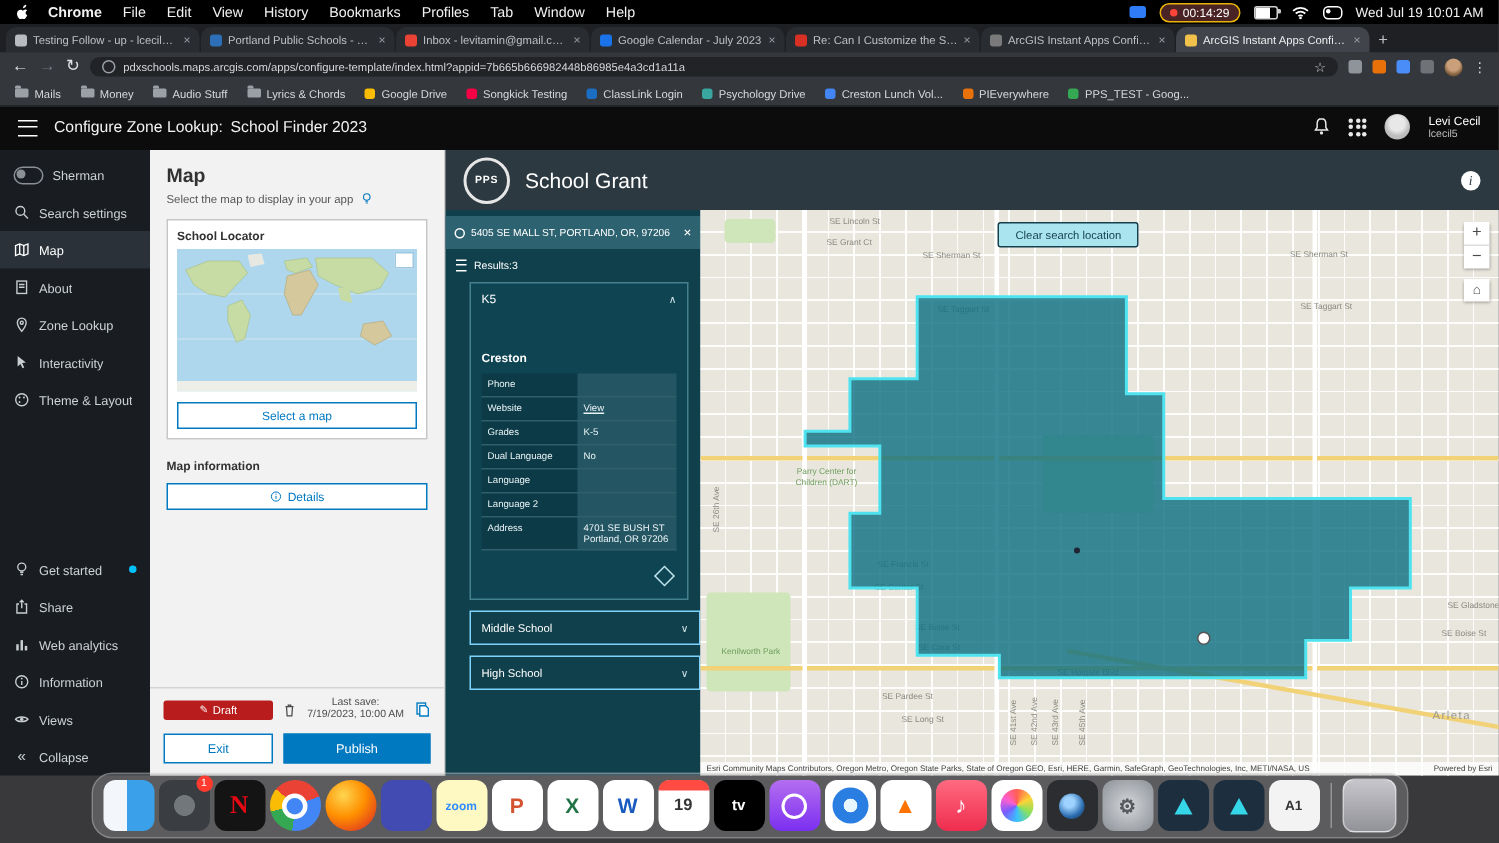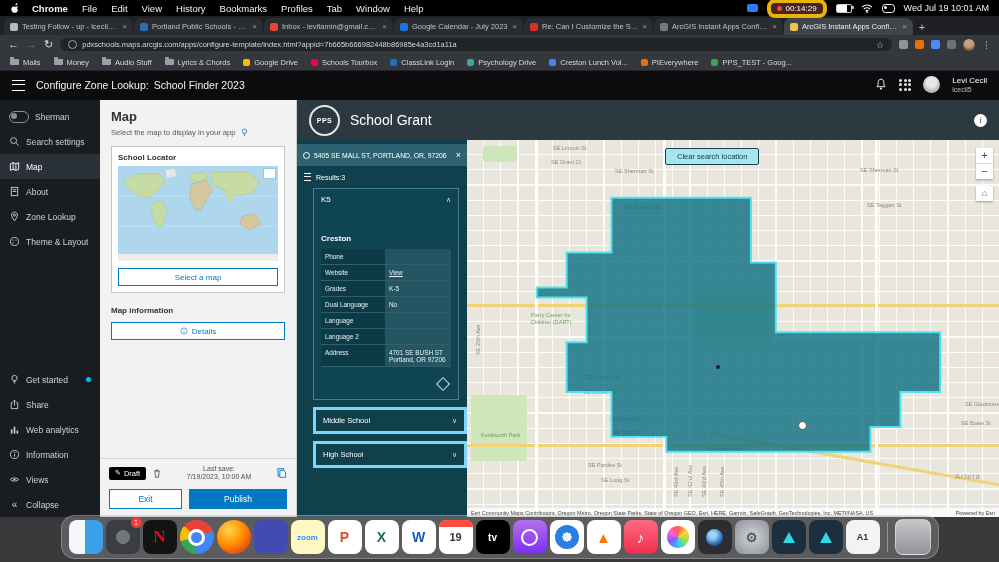--- a/index.html
+++ b/index.html
@@ -6,21 +6,21 @@
   body{width:999px;height:562px;background:#39393b;font-family:"Liberation Sans",sans-serif;overflow:hidden;position:relative;-webkit-font-smoothing:antialiased}
   svg{display:block}
   
   .menubar{position:absolute;top:0;left:0;right:0;height:16px;background:#000;display:flex;align-items:center;padding:0 10px;color:#f2f2f2;font-size:9.5px;z-index:60}
   .apple{width:11px;height:11px;margin-right:4px;display:flex;align-items:center}
   .mb-item{padding:0 7px;white-space:nowrap}
   .mb-item.bold{font-weight:bold}
   .mb-sp{flex:1}
   .mb-right{display:flex;align-items:center;gap:9px}
   .disp{width:11px;height:8px;background:#2f7cf6;border-radius:2px}
-  .mb-timer{display:flex;align-items:center;gap:3px;background:#4a2424;border:4px solid #eab308;border-radius:8px;padding:0 6px;height:11px;font-size:8px;color:#fff}
+  .mb-timer{display:flex;align-items:center;gap:3px;background:#4a2424;border:1px solid #eab308;border-radius:8px;padding:0 6px;height:11px;font-size:8px;color:#fff}
   .rec-dot{width:5px;height:5px;border-radius:50%;background:#ff453a}
   .batt{width:14px;height:7px;border:1px solid #cfcfcf;border-radius:2px;position:relative;background:linear-gradient(90deg,#fff 0 70%,transparent 70%)}
   .batt::after{content:"";position:absolute;right:-3px;top:1.5px;width:2px;height:3px;background:#cfcfcf;border-radius:0 1px 1px 0}
   .cc{width:11px;height:7px;border:1px solid #fff;border-radius:3.5px;position:relative}
   .cc::before{content:"";position:absolute;left:1px;top:1.5px;width:3px;height:3px;border-radius:50%;background:#fff}
   .mb-clock{white-space:nowrap;font-size:9px}
   
   .tabstrip{position:absolute;top:16px;left:0;right:0;height:19px;background:#1e2024;display:flex;align-items:flex-end;padding:0 4px;z-index:55}
   .tab{width:117px;height:17px;background:#292c30;border-radius:7px 7px 0 0;display:flex;align-items:center;gap:4px;padding:0 6px;color:#bdc1c6;font-size:7.5px;margin-right:1px;min-width:0}
   .tab.active{background:#41454b;color:#eceef0}
@@ -84,21 +84,21 @@
   .cfg-title{font-size:13px;font-weight:bold}
   .cfg-sub{font-size:7.6px;color:#555;margin-top:4px;display:flex;gap:4px;align-items:center}
   .card{margin-top:9px;border:1px solid #c6c6c6;background:#fff;padding:6px;position:relative}
   .card-label{font-size:8px;font-weight:bold;margin-bottom:4px}
   .thumbwrap{position:relative}
   .thumb-badge{position:absolute;top:2px;right:2px;width:11px;height:9px;background:#fff;border:1px solid #9ec7e2}
   .btn-line{margin-top:7px;border:1px solid #0079c1;color:#0079c1;text-align:center;font-size:8px;padding:3.5px 0;background:#fff;display:flex;align-items:center;justify-content:center;gap:4px}
   .mi-label{font-size:8px;font-weight:bold;margin-top:13px}
   .cfg-footer{border-top:1px solid #d4d4d4;padding:6px 9px 8px;flex:none;background:#f2f2f2}
   .fr1{display:flex;align-items:center;gap:6px}
-  .draft{background:#000000;color:#fff;font-size:7.5px;padding:2px 6px;border-radius:2px;display:flex;align-items:center;gap:3px}
+  .draft{background:#b91c1c;color:#fff;font-size:7.5px;padding:2px 24px;border-radius:2px;display:flex;align-items:center;gap:3px}
   .draft::before{content:"✎";font-size:7px}
   .lastsave{font-size:7px;color:#4e4e4e;line-height:1.25;text-align:center;flex:1}
   .fr2{display:flex;gap:7px;margin-top:7px}
   .btn-exit{flex:1;border:1px solid #0079c1;color:#0079c1;text-align:center;font-size:8.5px;padding:4px 0;background:#fff}
   .btn-pub{flex:1.35;background:#0079c1;color:#fff;text-align:center;font-size:8.5px;padding:4px 0;border:1px solid #0079c1}
   
   .preview{flex:1;display:flex;flex-direction:column;min-width:0}
   .pv-header{height:40px;background:#2c3940;display:flex;align-items:center;padding:0 12px;gap:10px;flex:none}
   .pps-logo{width:27px;height:27px;border-radius:50%;border:2px solid #e6e6e6;color:#fff;display:flex;align-items:center;justify-content:center;font-size:7px;font-weight:bold;letter-spacing:.5px}
   .pv-title{color:#fff;font-size:14px}
@@ -118,21 +118,21 @@
   .chev{font-size:7px;color:#cfe3e8}
   .chev.up::before{content:"∧"} .chev.dn::before{content:"∨"}
   .k5body{padding:2px 7px 8px}
   .schoolname{color:#fff;font-size:8px;font-weight:bold;margin:22px 0 6px}
   .frow{display:flex;font-size:6.4px;color:#e9f3f6;border-bottom:1px solid rgba(255,255,255,.14)}
   .frow .fl{width:56px;padding:3.5px 4px;background:rgba(0,0,0,.14);flex:none}
   .frow .fv{flex:1;padding:3.5px 4px;background:rgba(255,255,255,.09);min-height:8px}
   .fv.link{text-decoration:underline}
   .dirs{display:flex;justify-content:flex-end;padding:12px 3px 2px}
   .diamond{width:8px;height:8px;border:1px solid #bfe3ea;transform:rotate(45deg)}
-  .accordion{margin:7px 0 0 16px;background:#11404d;border:3px solid #7dd3fc;color:#fff;font-size:7.5px;display:flex;justify-content:space-between;align-items:center;padding:6px 7px;flex:none}
+  .accordion{margin:7px 0 0 16px;background:#11404d;border:1px solid #7dd3fc;color:#fff;font-size:7.5px;display:flex;justify-content:space-between;align-items:center;padding:6px 7px;flex:none}
   
   .mapwrap{flex:1;position:relative;background:#e9e6dd;overflow:hidden;min-width:0;
     background-image:
       repeating-linear-gradient(to right,transparent 0 16px,rgba(255,255,255,.9) 16px 17.2px),
       repeating-linear-gradient(to bottom,transparent 0 14px,rgba(255,255,255,.9) 14px 15.2px);}
   .park{position:absolute;background:#cfe5ba;border-radius:3px;z-index:0}
   .road-y{position:absolute;left:0;right:0;height:3px;background:#f1d276;z-index:1}
   .road-w{position:absolute;top:0;bottom:0;width:3px;background:#fff;z-index:1}
   .road-diag{position:absolute;width:340px;height:3px;background:#f1d276;transform:rotate(10deg);right:-50px;bottom:52px;z-index:1}
   .sl{position:absolute;font-size:5.6px;color:#8a8a80;white-space:nowrap;z-index:2}
@@ -298,21 +298,21 @@
   <span class="bm">
       <span class="fold"></span>
       <span>Lyrics &amp; Chords</span>
     </span>
   <span class="bm">
       <span class="bdot" style="background: rgb(251, 188, 4);"></span>
       <span>Google Drive</span>
     </span>
   <span class="bm">
       <span class="bdot" style="background: rgb(248, 0, 70);"></span>
-      <span>Schools Tourbox</span>
+      <span>Songkick Testing</span>
     </span>
   <span class="bm">
       <span class="bdot" style="background: rgb(27, 110, 194);"></span>
       <span>ClassLink Login</span>
     </span>
   <span class="bm">
       <span class="bdot" style="background: rgb(58, 166, 160);"></span>
       <span>Psychology Drive</span>
     </span>
   <span class="bm">
@@ -388,20 +388,26 @@
           <line x1="4" y1="6" x2="8" y2="6" stroke="#c9ced3"></line>
         </svg>
       <span class="sb-label">About</span>
     </div>
     <div class="sb-item">
       <svg width="11" height="11" viewBox="0 0 12 12">
           <path d="M6 1.2C4 1.2 2.8 2.7 2.8 4.5 2.8 6.8 6 10.8 6 10.8S9.2 6.8 9.2 4.5C9.2 2.7 8 1.2 6 1.2z" fill="none" stroke="#c9ced3"></path>
           <circle cx="6" cy="4.5" r="1.1" fill="none" stroke="#c9ced3"></circle>
         </svg>
       <span class="sb-label">Zone Lookup</span>
+    </div>
+    <div class="sb-item">
+      <svg width="11" height="11" viewBox="0 0 12 12">
+          <path d="M3 1.5L9 6.2 6.3 6.6 7.8 9.8 6.5 10.4 5.1 7.2 3 9z" fill="#c9ced3"></path>
+        </svg>
+      <span class="sb-label">Interactivity</span>
     </div>
     <div class="sb-item">
       <svg width="11" height="11" viewBox="0 0 12 12">
           <circle cx="6" cy="6" r="4.4" fill="none" stroke="#c9ced3"></circle>
           <circle cx="4.4" cy="4.4" r=".7" fill="#c9ced3"></circle>
           <circle cx="7.6" cy="4.4" r=".7" fill="#c9ced3"></circle>
           <circle cx="4.4" cy="7.6" r=".7" fill="#c9ced3"></circle>
         </svg>
       <span class="sb-label">Theme &amp; Layout</span>
     </div>

